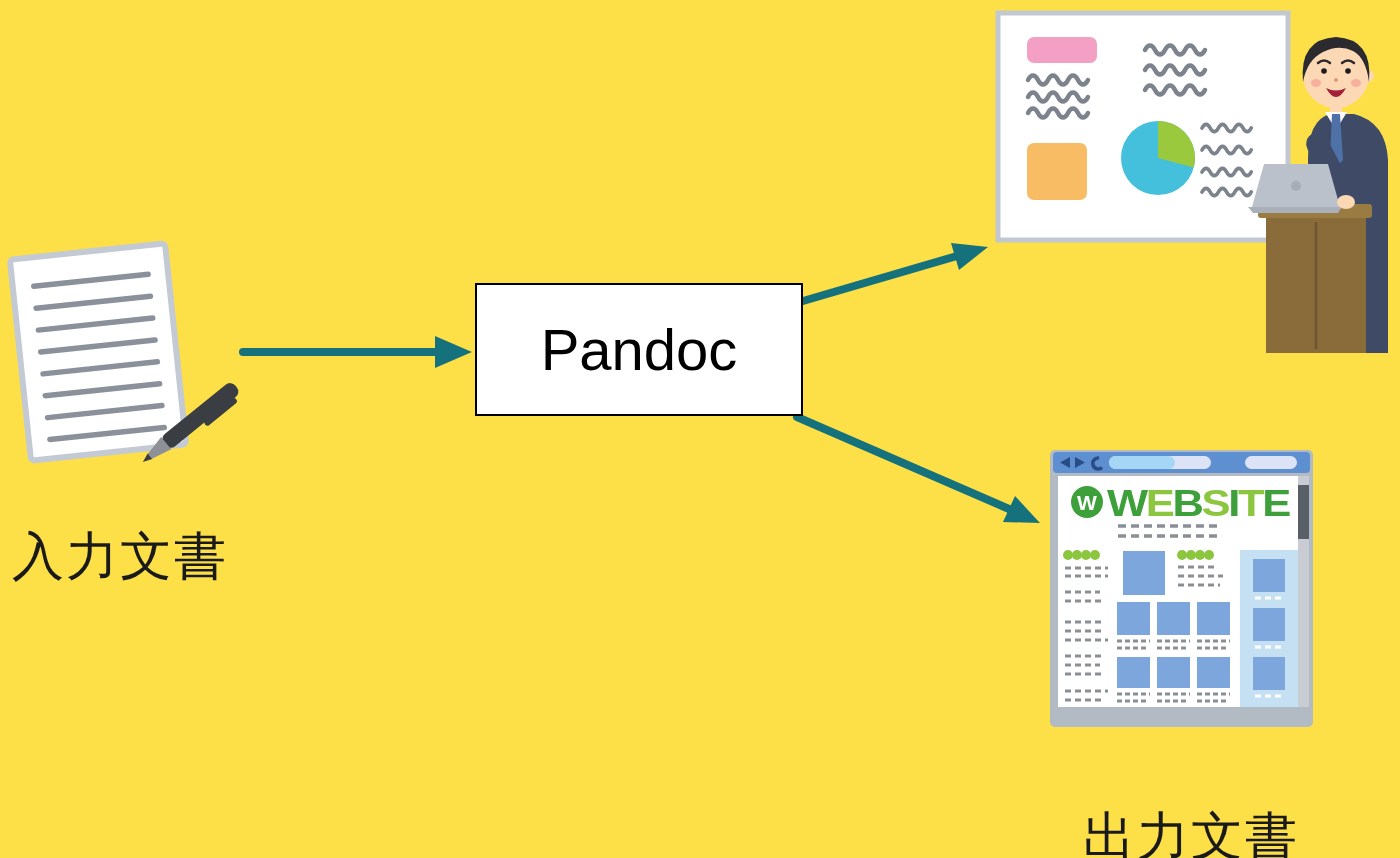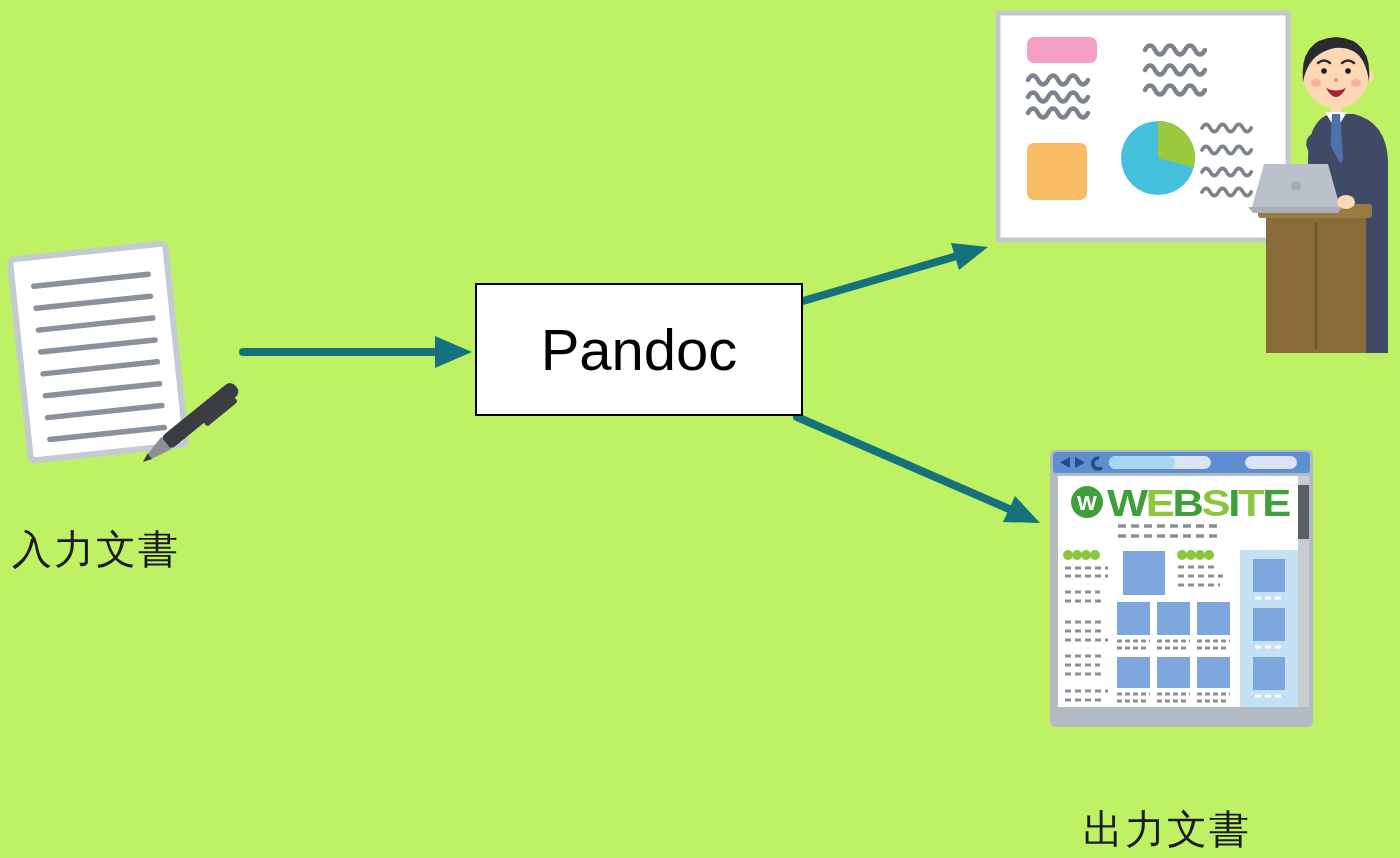--- a/index.html
+++ b/index.html
@@ -1,23 +1,23 @@
 <!DOCTYPE html>
 <html><head>
 <meta charset="utf-8">
 <style>
   html,body{margin:0;padding:0;background:#ffffff;}
   .canvas{
-    position:relative;width:1400px;height:858px;background:#bef264;overflow:hidden;
+    position:relative;width:1400px;height:858px;background:#fde047;overflow:hidden;
     font-family:"Liberation Sans","DejaVu Sans",sans-serif;
     text-align:center;
   }
   .abs{position:absolute;}
   .label-jp{
-    position:absolute;font-size:40px;color:#1a1a1a;letter-spacing:2px;white-space:nowrap;
+    position:absolute;font-size:52px;color:#1a1a1a;letter-spacing:2px;white-space:nowrap;
   }
   .pandoc-box{
     position:absolute;left:475px;top:283px;width:328px;height:133px;
     background:#ffffff;border:2.5px solid #000000;box-sizing:border-box;
     display:flex;align-items:center;justify-content:center;
   }
   .pandoc-box span{font-size:58px;color:#000000;}
   svg{display:block;}
 </style>
 </head>

